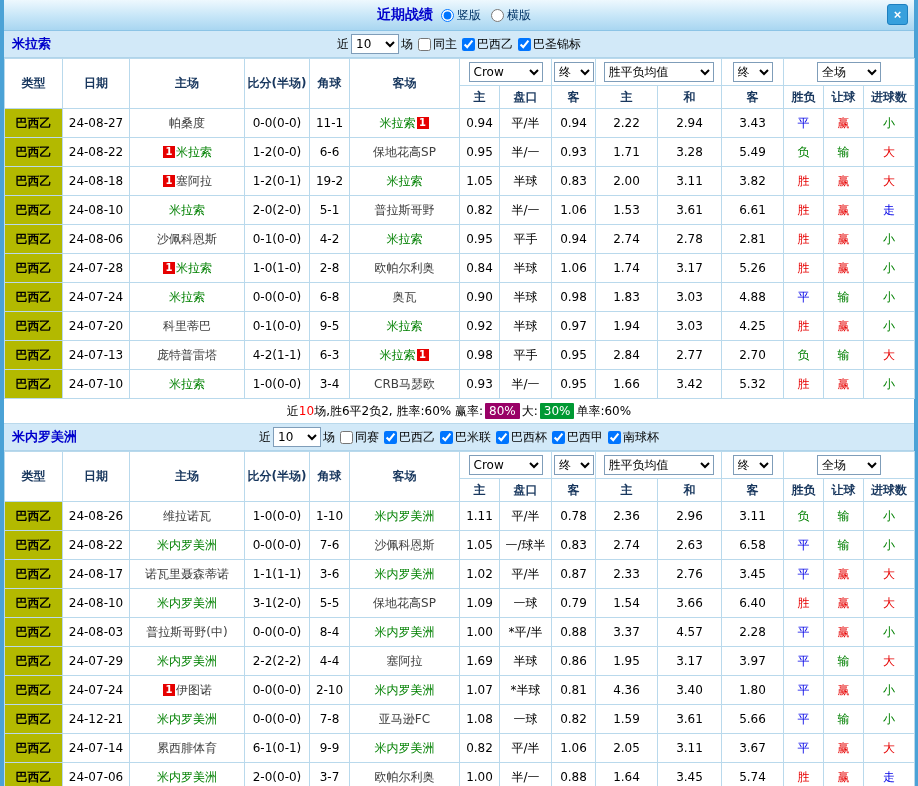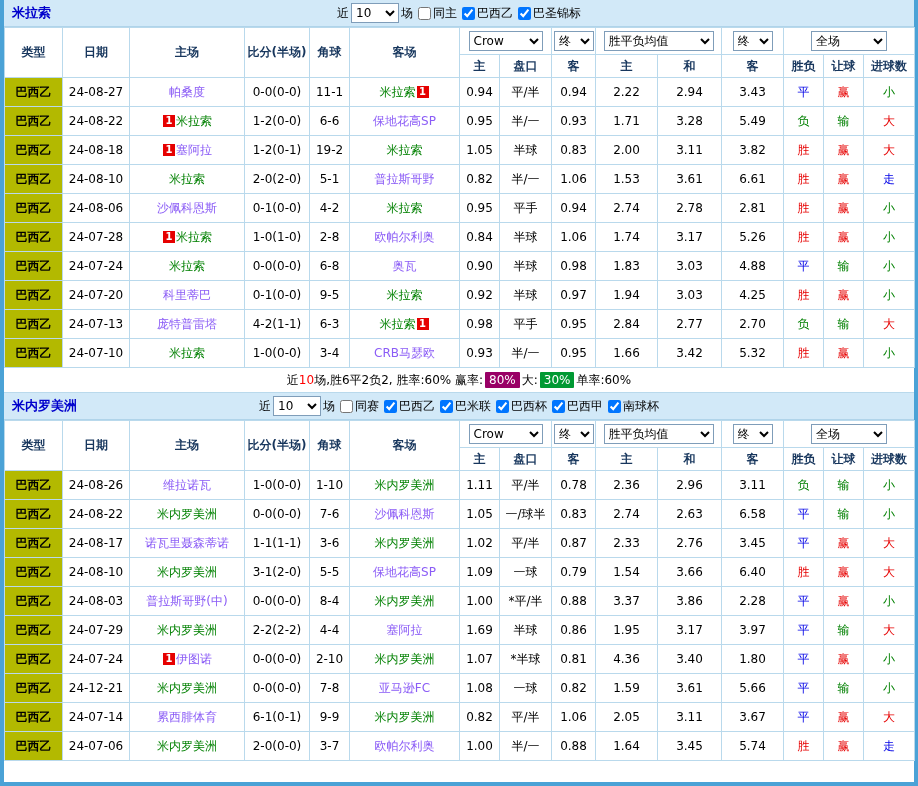--- a/index.html
+++ b/index.html
@@ -18,42 +18,54 @@
                      display:flex;align-items:center;position:relative;}
   .team-title{position:absolute;left:8px;color:#0000cc;font-weight:bold;font-size:13px;}
   .filters{margin:0 auto;display:flex;align-items:center;font-size:12px;color:#000;}
   .filters .cb{display:flex;align-items:center;margin-left:5px;cursor:pointer;}
   .filters .cb input{margin:0 2px 0 0;width:13px;height:13px;}
   select{font-family:inherit;font-size:12px;height:20px;border:1px solid #7f9db9;background:#fff;margin:0 2px;}
   .sel-count{width:48px;}
   .sel-wide{width:74px;}
   .sel-avg{width:110px;}
   .sel-narrow{width:40px;}
-  .sel-scope{width:76px;}
+  .sel-scope{width:64px;}
   table.grid{width:100%;border-collapse:collapse;table-layout:fixed;}
   .grid th,.grid td{border:1px solid #b9d9ec;text-align:center;white-space:nowrap;overflow:hidden;padding:0;}
   .grid thead th{color:#17365d;font-weight:bold;font-size:12px;background:#fff;}
   .grid tr.head-top th{height:26px;}
   .grid tr.head-sub th{height:22px;}
   .grid tbody td{height:28px;font-size:12px;color:#000;}
   td.type-cell{color:#fff;font-weight:bold;}
   td.score-cell{color:#ff0000;}
   td.odds-cell{color:#0000ff;}
-  .team{cursor:pointer;color:#8b5cf6;}
+  .team{cursor:pointer;color:#404040;}
   .team.focus{color:#008000;}
   .red-mark{display:inline-block;background:#e60000;color:#fff;font-size:10px;font-weight:bold;
             width:12px;height:12px;line-height:12px;margin:0 1px;vertical-align:1px;text-align:center;}
   .summary{height:24px;display:flex;align-items:center;justify-content:center;font-size:12px;color:#000;
            border-bottom:1px solid #b9d9ec;}
   .summary .badge{color:#fff;padding:1px 4px;margin:0 2px;border-radius:1px;}
 </style>
 </head>
 <body>
 
 <div class="page">
+  <div class="topbar">
+    <span class="topbar-title">近期战绩</span>
+    <label class="radio">
+      <input type="radio" name="layout" checked="" style="">
+      <span>竖版</span>
+    </label>
+    <label class="radio">
+      <input type="radio" name="layout" style="">
+      <span>横版</span>
+    </label>
+    <button class="close-btn">×</button>
+  </div>
   <div id="sections">
       <div class="section">
         <div class="section-title-row">
           <span class="team-title">米拉索</span>
           <div class="filters">
             <span>近</span>
             <select class="sel-count"><option>10</option></select>
             <span>场</span>
             <label class="cb">
               <input type="checkbox" style="">
@@ -446,21 +458,21 @@
               <td class="type-cell" style="background: rgb(179, 185, 0);">巴西乙</td>
               <td class="date-cell">24-08-03</td>
               <td class="team-cell"><span class="team">普拉斯哥野(中)</span></td>
               <td class="score-cell">0-0(0-0)</td>
               <td class="corner-cell">8-4</td>
               <td class="team-cell"><span class="team focus">米内罗美洲</span></td>
               <td class="odds-cell">1.00</td>
               <td class="odds-cell">*平/半</td>
               <td class="odds-cell">0.88</td>
               <td class="odds-cell">3.37</td>
-              <td class="odds-cell">3.86</td>
+              <td class="odds-cell">4.57</td>
               <td class="odds-cell">2.28</td>
               <td class="outcome-cell" style="color: rgb(0, 0, 230);">平</td>
               <td class="outcome-cell" style="color: rgb(230, 0, 0);">赢</td>
               <td class="outcome-cell" style="color: rgb(0, 128, 0);">小</td>
             </tr>
             <tr>
               <td class="type-cell" style="background: rgb(179, 185, 0);">巴西乙</td>
               <td class="date-cell">24-07-29</td>
               <td class="team-cell"><span class="team focus">米内罗美洲</span></td>
               <td class="score-cell">2-2(2-2)</td>

